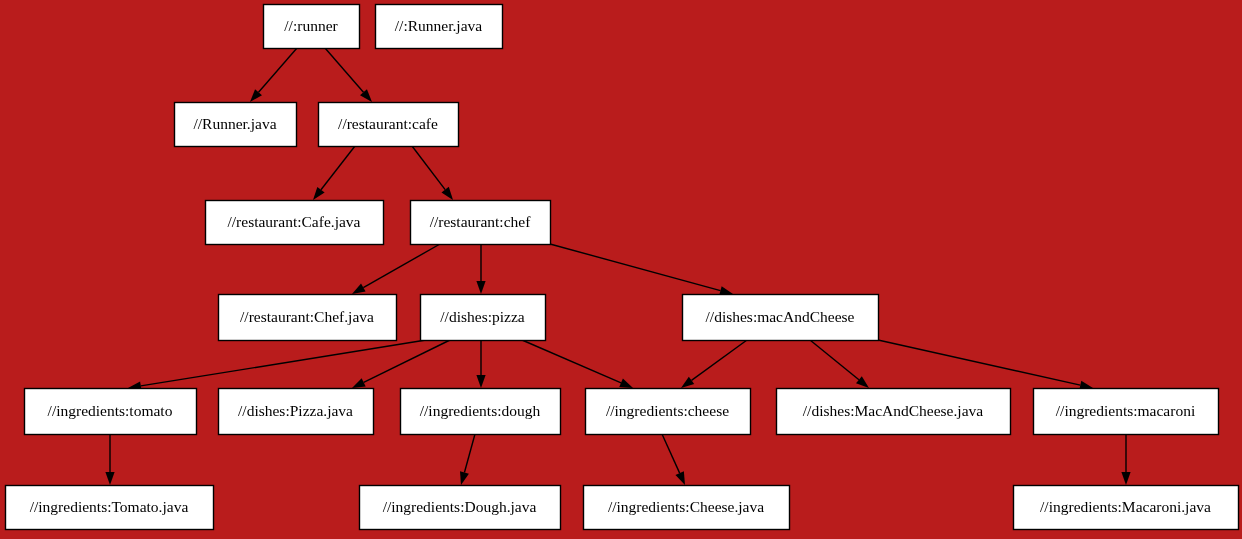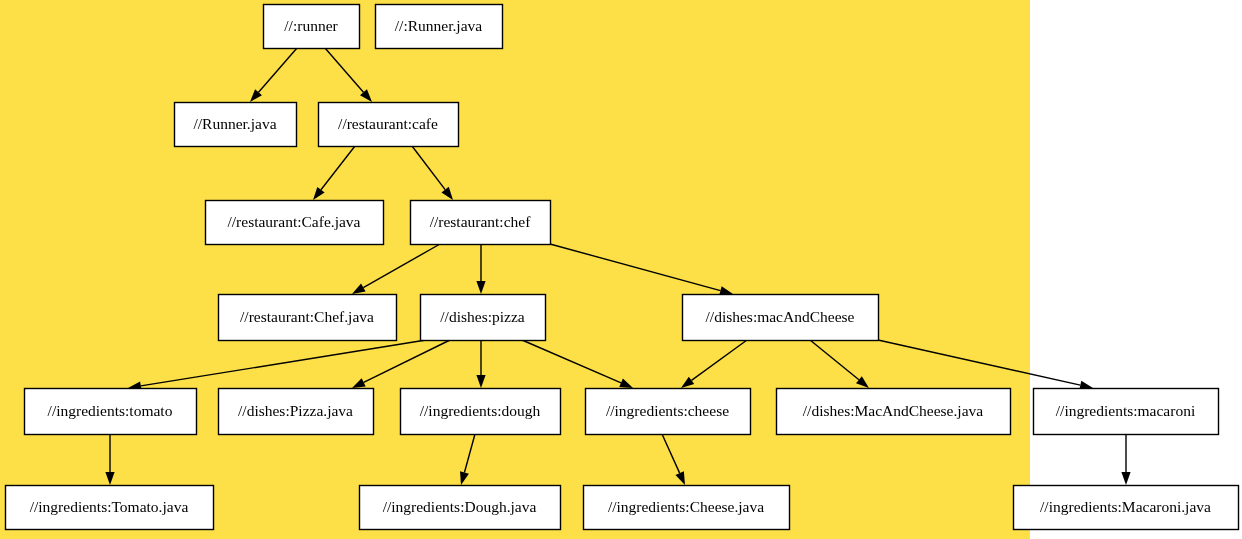--- a/index.html
+++ b/index.html
@@ -9,23 +9,23 @@
     background: #ffffff;
   }
   body {
     width: 1242px;
     height: 539px;
     overflow: hidden;
     font-family: "Liberation Serif", "DejaVu Serif", serif;
   }
   #graph-root {
     position: relative;
-    width: 1030px;
+    width: 1242px;
     height: 539px;
-    background: #fde047;
+    background: #b91c1c;
   }
   svg#dep-graph {
     display: block;
     width: 1242px;
     height: 539px;
   }
   .node-box {
     fill: #ffffff;
     stroke: #000000;
     stroke-width: 1.4px;

